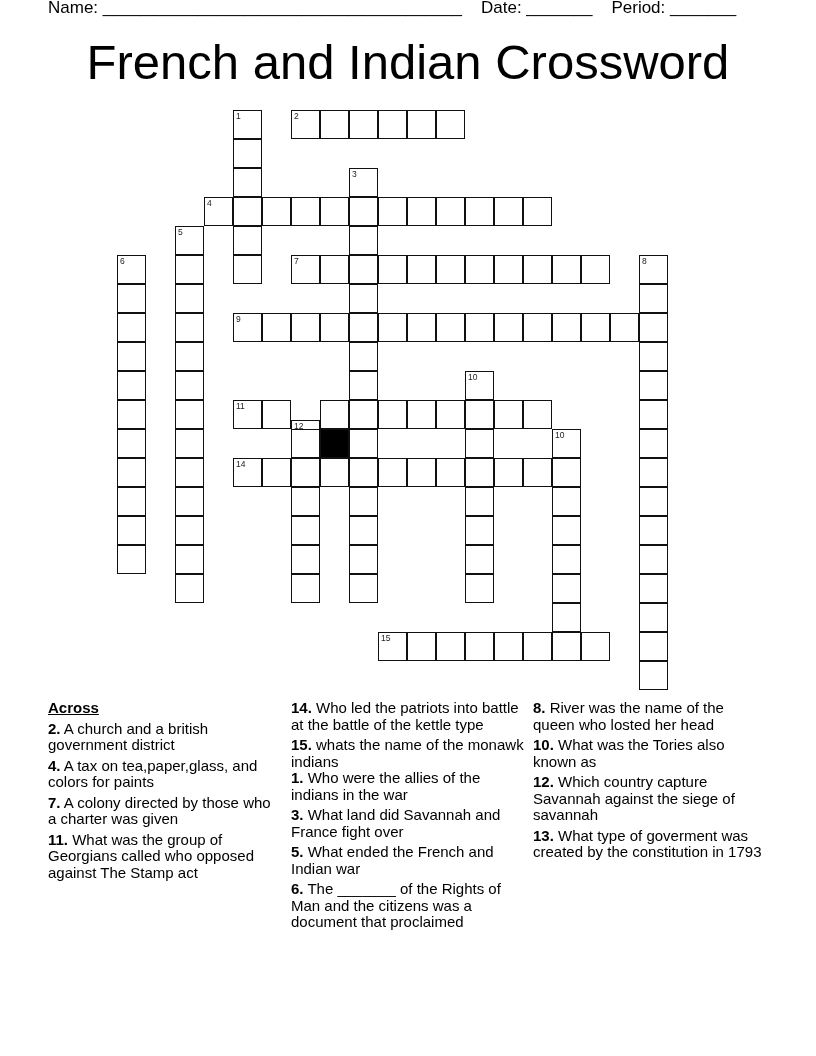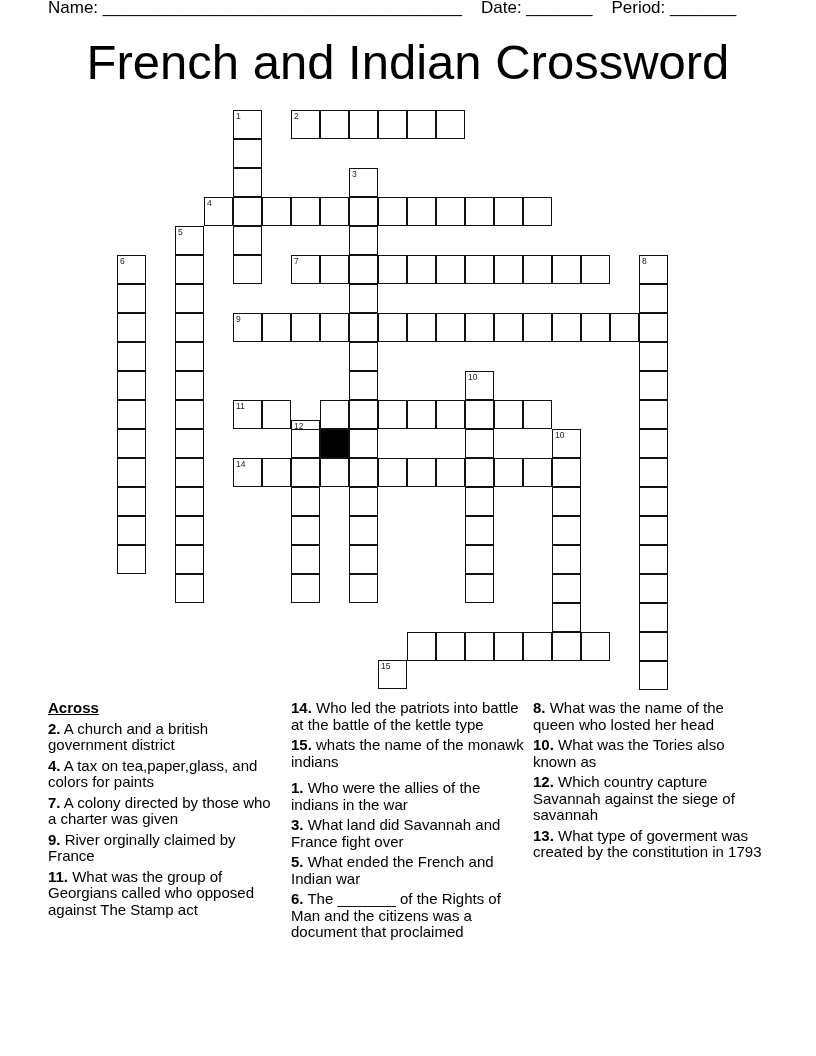--- a/index.html
+++ b/index.html
@@ -189,48 +189,47 @@
     <div class="cell" style="left: 233px; top: 458px;">
       <span class="num">14</span>
     </div>
     <div class="cell" style="left: 262px; top: 458px;"></div>
     <div class="cell" style="left: 320px; top: 458px;"></div>
     <div class="cell" style="left: 378px; top: 458px;"></div>
     <div class="cell" style="left: 407px; top: 458px;"></div>
     <div class="cell" style="left: 436px; top: 458px;"></div>
     <div class="cell" style="left: 494px; top: 458px;"></div>
     <div class="cell" style="left: 523px; top: 458px;"></div>
-    <div class="cell" style="left: 378px; top: 632px; margin-top: 28px;">
+    <div class="cell" style="left: 378px; top: 632px;">
       <span class="num">15</span>
     </div>
     <div class="cell" style="left: 407px; top: 632px;"></div>
     <div class="cell" style="left: 436px; top: 632px;"></div>
     <div class="cell" style="left: 465px; top: 632px;"></div>
     <div class="cell" style="left: 494px; top: 632px;"></div>
     <div class="cell" style="left: 523px; top: 632px;"></div>
     <div class="cell" style="left: 581px; top: 632px;"></div>
     <div class="cell black" style="left: 320px; top: 429px;"></div>
   </div>
 
 <div class="clues col1">
   <span class="heading">Across</span>
   <div class="clue"><b>2.</b><span> A church and a british government district</span></div>
   <div class="clue"><b>4.</b><span> A tax on tea,paper,glass, and colors for paints</span></div>
   <div class="clue"><b>7.</b><span> A colony directed by those who a charter was given</span></div>
-  <div class="clue"><b>9.</b><span> River orginally claimed by France</span></div>
   <div class="clue"><b>11.</b><span> What was the group of Georgians called who opposed against The Stamp act</span></div>
 </div>
 
 <div class="clues col2">
   <div class="clue"><b>14.</b><span> Who led the patriots into battle at the battle of the kettle type</span></div>
-  <div class="clue" style="margin-bottom:10px"><b>15.</b><span> whats the name of the monawk indians</span></div>
+  <div class="clue" style="margin-bottom:0"><b>15.</b><span> whats the name of the monawk indians</span></div>
   <div class="clue"><b>1.</b><span> Who were the allies of the indians in the war</span></div>
   <div class="clue"><b>3.</b><span> What land did Savannah and France fight over</span></div>
   <div class="clue"><b>5.</b><span> What ended the French and Indian war</span></div>
   <div class="clue"><b>6.</b><span> The _______ of the Rights of Man and the citizens was a document that proclaimed</span></div>
 </div>
 
 <div class="clues col3">
-  <div class="clue"><b>8.</b><span> What was the name of the queen who losted her head</span></div>
+  <div class="clue"><b>8.</b><span> River was the name of the queen who losted her head</span></div>
   <div class="clue"><b>10.</b><span> What was the Tories also known as</span></div>
   <div class="clue"><b>12.</b><span> Which country capture Savannah against the siege of savannah</span></div>
   <div class="clue"><b>13.</b><span> What type of goverment was created by the constitution in 1793</span></div>
 </div>
 
 </body></html>

